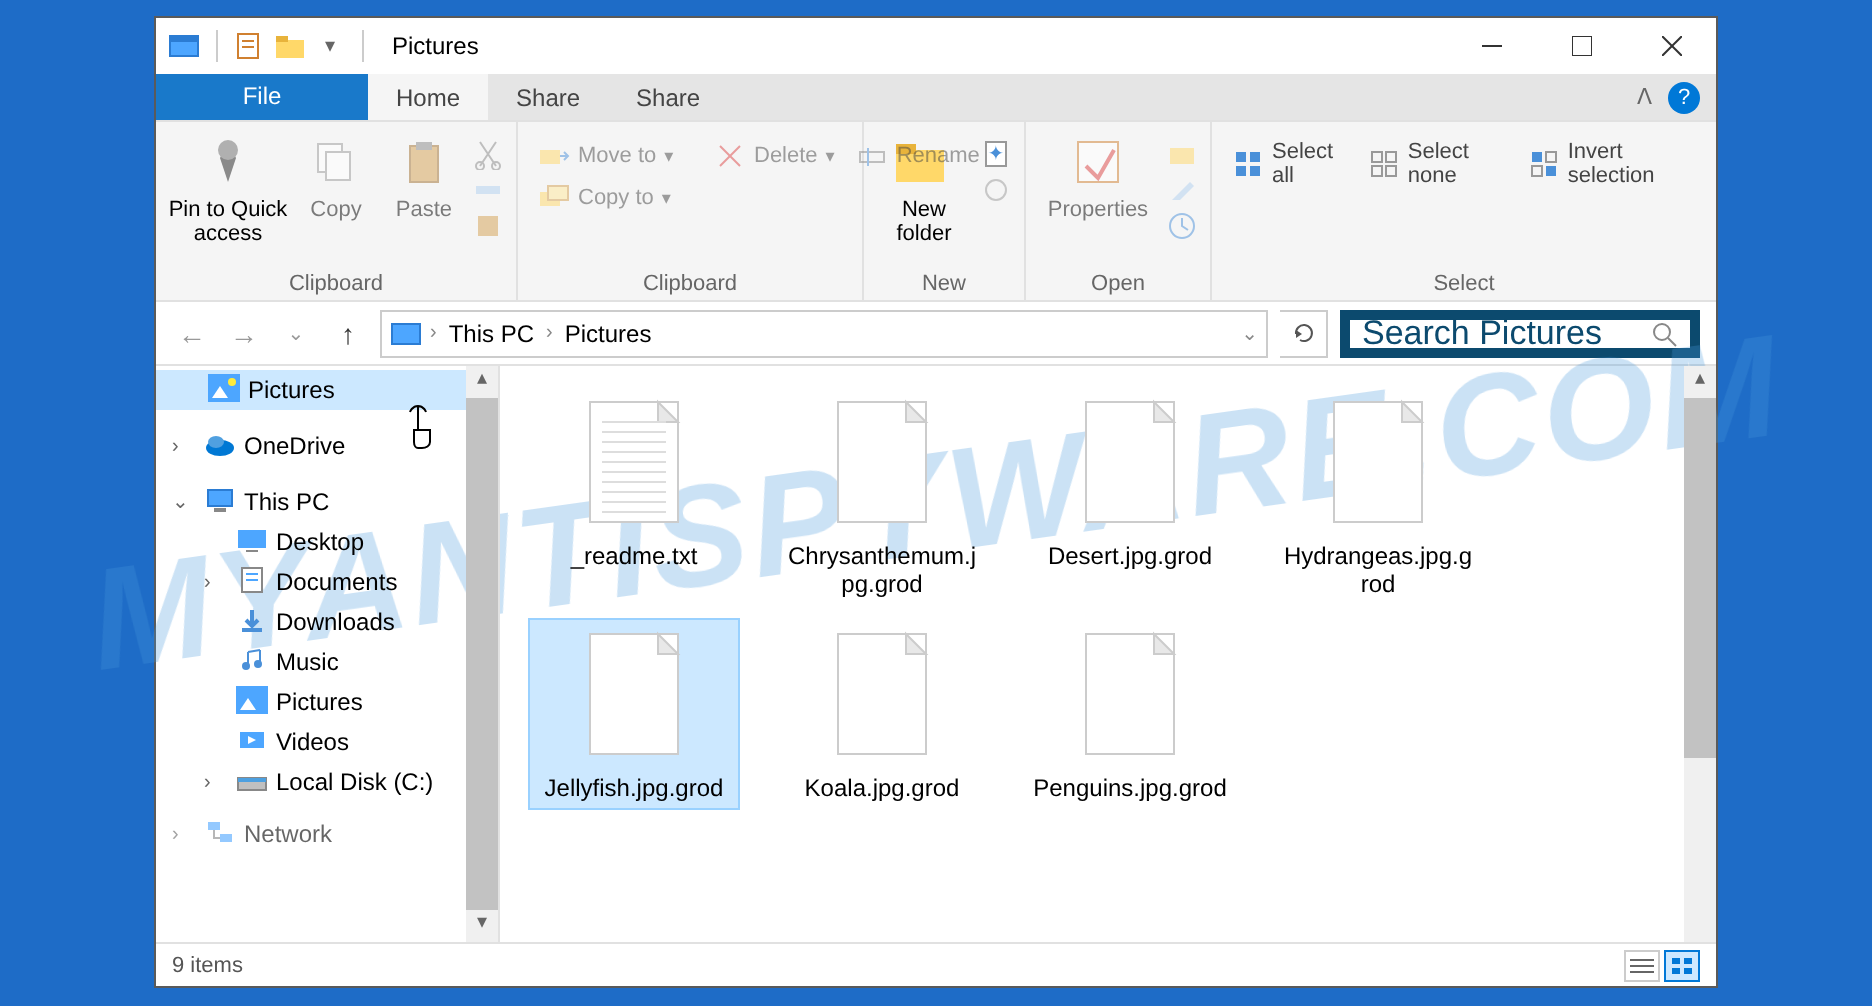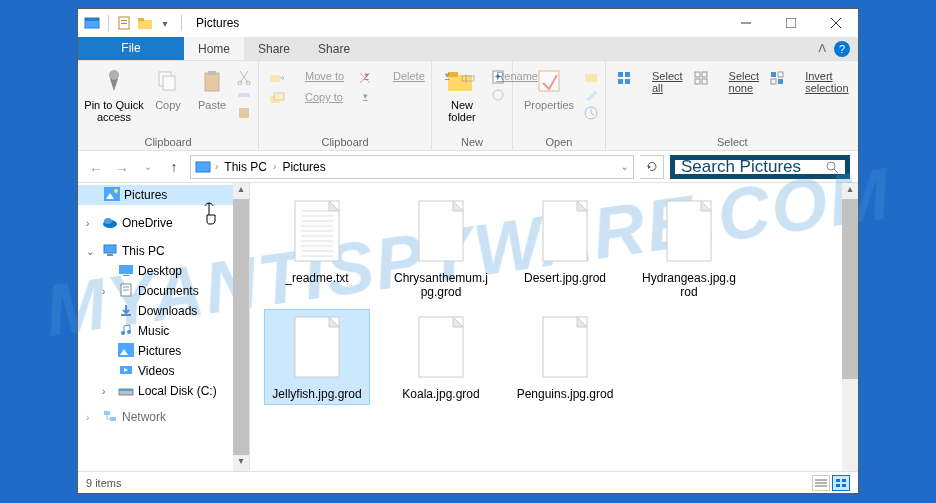--- a/index.html
+++ b/index.html
@@ -24,21 +24,21 @@
 .help-icon { width: 16px; height: 16px; border-radius: 50%; background: #0078d7; color: #fff; font-size: 11px; display: flex; align-items: center; justify-content: center; }
 
 
 .ribbon { height: 90px; background: #f5f5f5; display: flex; border-bottom: 1px solid #e1e1e1; }
 .group { display: flex; flex-direction: column; border-right: 1px solid #e1e1e1; padding: 4px 6px 2px; }
 .group-body { flex: 1; display: flex; align-items: flex-start; gap: 4px; }
 .group-label { text-align: center; font-size: 11px; color: #666; padding-top: 2px; }
 .big-btn { display: flex; flex-direction: column; align-items: center; width: 60px; font-size: 11px; text-align: center; gap: 2px; }
 .big-btn .ico { width: 32px; height: 32px; display: flex; align-items: center; justify-content: center; }
 .small-col { display: flex; flex-direction: column; gap: 2px; }
-.small-btn { display: flex; align-items: flex-start; gap: 20px; font-size: 11px; color: #444; padding: 1px 4px; text-decoration: underline; }
+.small-btn { display: flex; align-items: center; gap: 4px; font-size: 11px; color: #444; padding: 1px 4px; }
 .small-btn .ico { width: 16px; height: 16px; }
 .disabled { opacity: .5; }
 
 
 .navbar { height: 32px; display: flex; align-items: center; padding: 0 8px; gap: 6px; border-bottom: 1px solid #e1e1e1; }
 .nav-arrow { width: 20px; font-size: 14px; text-align: center; color: #999; }
 .nav-arrow.enabled { color: #333; }
 .addr { flex: 1; display: flex; align-items: center; border: 1px solid #ccc; height: 24px; padding: 0 4px; gap: 4px; font-size: 12px; }
 .addr .crumb { padding: 0 2px; }
 .addr .chev { color: #888; font-size: 10px; }

